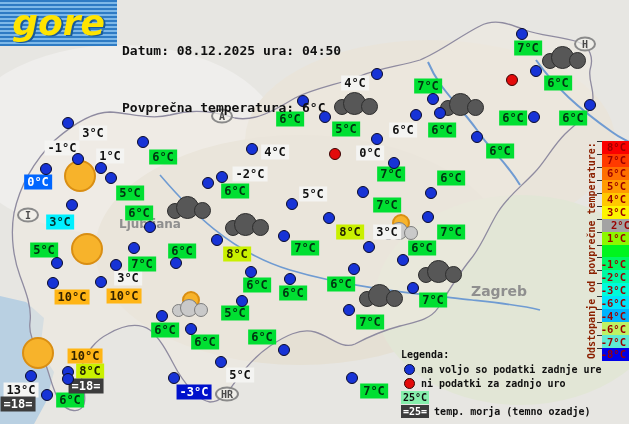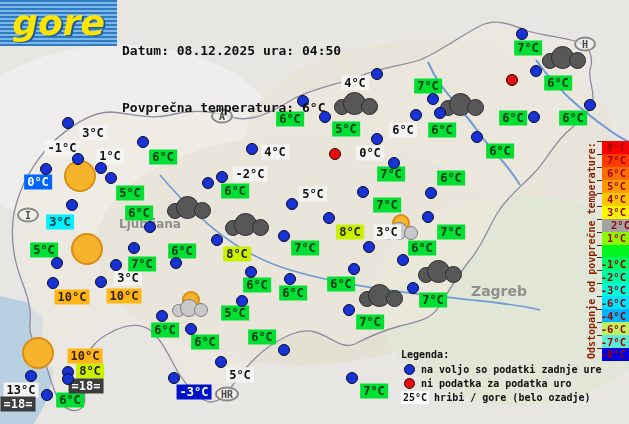--- a/index.html
+++ b/index.html
@@ -49,21 +49,21 @@
 
   
   .legend{position:absolute;left:401px;top:348px;width:206px;z-index:11;font-size:10px;font-weight:bold;color:#101010;}
   .lg-title{height:13px;line-height:13px;margin-bottom:2px;}
   .lg-row{display:flex;align-items:center;height:13px;margin-bottom:1px;}
   .lg-row .txt{white-space:nowrap;}
   .ldot{display:inline-block;width:11px;height:11px;border-radius:50%;border:1.5px solid #0a0a2a;margin:0 6px 0 3px;flex:none;}
   .ldot-blue{background:#1733d6;}
   .ldot-red{background:#e30b0b;border-color:#3a0404;}
   .lbox{display:inline-block;height:13px;line-height:13px;padding:0 2px;margin-right:5px;flex:none;text-align:center;}
-  .lbox-white{background:#ffffff;color:#101010;}
+  .lbox-white{background:#86efac;color:#101010;}
   .lbox-dark{background:#3c3c3c;color:#fff;}
 </style>
 </head>
 <body>
 
 <div class="screen">
 
   <svg class="map-bg" width="629" height="424" viewBox="0 0 629 424" xmlns="http://www.w3.org/2000/svg">
     <rect width="629" height="424" fill="#e7e6e2"></rect>
     <ellipse cx="120" cy="140" rx="160" ry="95" fill="#efeeec"></ellipse>
@@ -283,21 +283,24 @@
     </div>
 
   <div class="legend">
     <div class="lg-title">Legenda:</div>
     <div class="lg-row">
       <span class="ldot ldot-blue"></span>
       <span class="txt">na voljo so podatki zadnje ure</span>
     </div>
     <div class="lg-row">
       <span class="ldot ldot-red"></span>
-      <span class="txt">ni podatka za podatka uro</span>
+      <span class="txt">ni podatki za zadnjo uro</span>
     </div>
     <div class="lg-row">
       <span class="lbox lbox-white">25°C</span>
-      <span class="txt">hribi / gore (belo ozadje)</span>
+    </div>
+    <div class="lg-row">
+      <span class="lbox lbox-dark">=25=</span>
+      <span class="txt">temp. morja (temno ozadje)</span>
     </div>
   </div>
 
 </div>
 
 </body></html>

